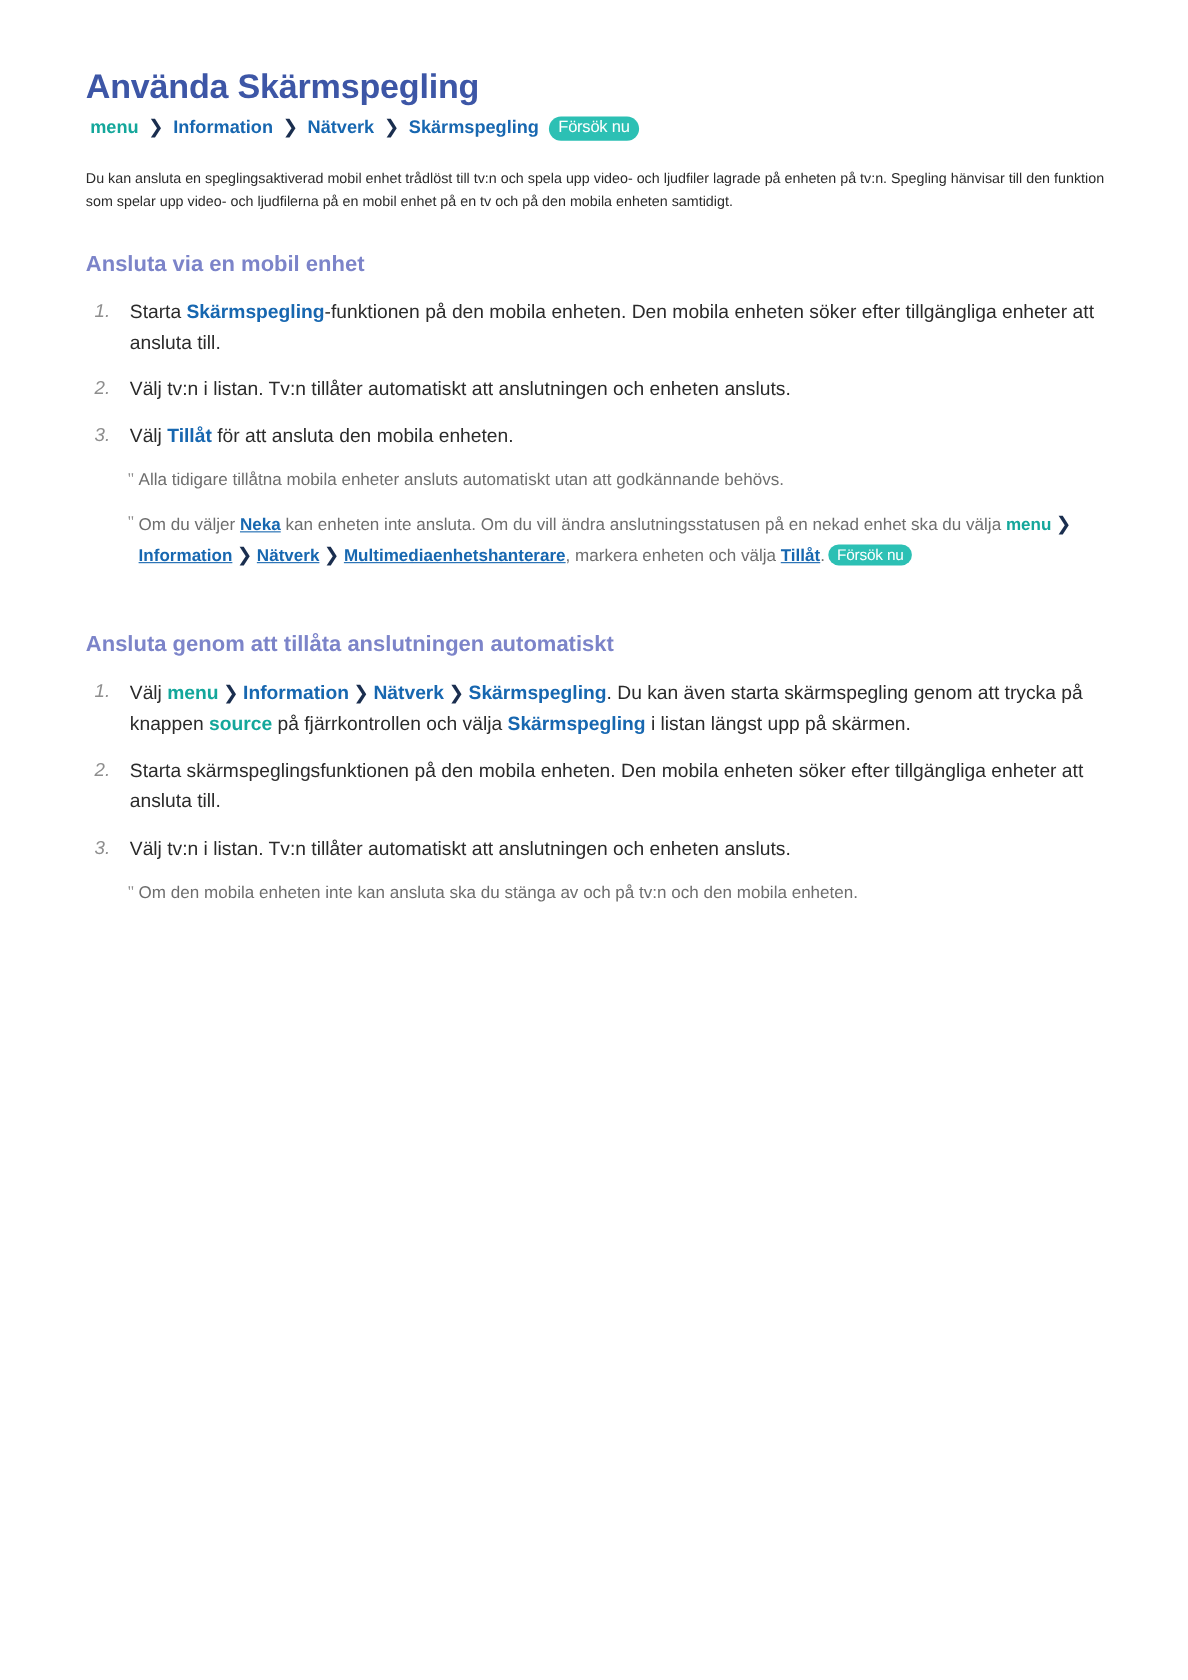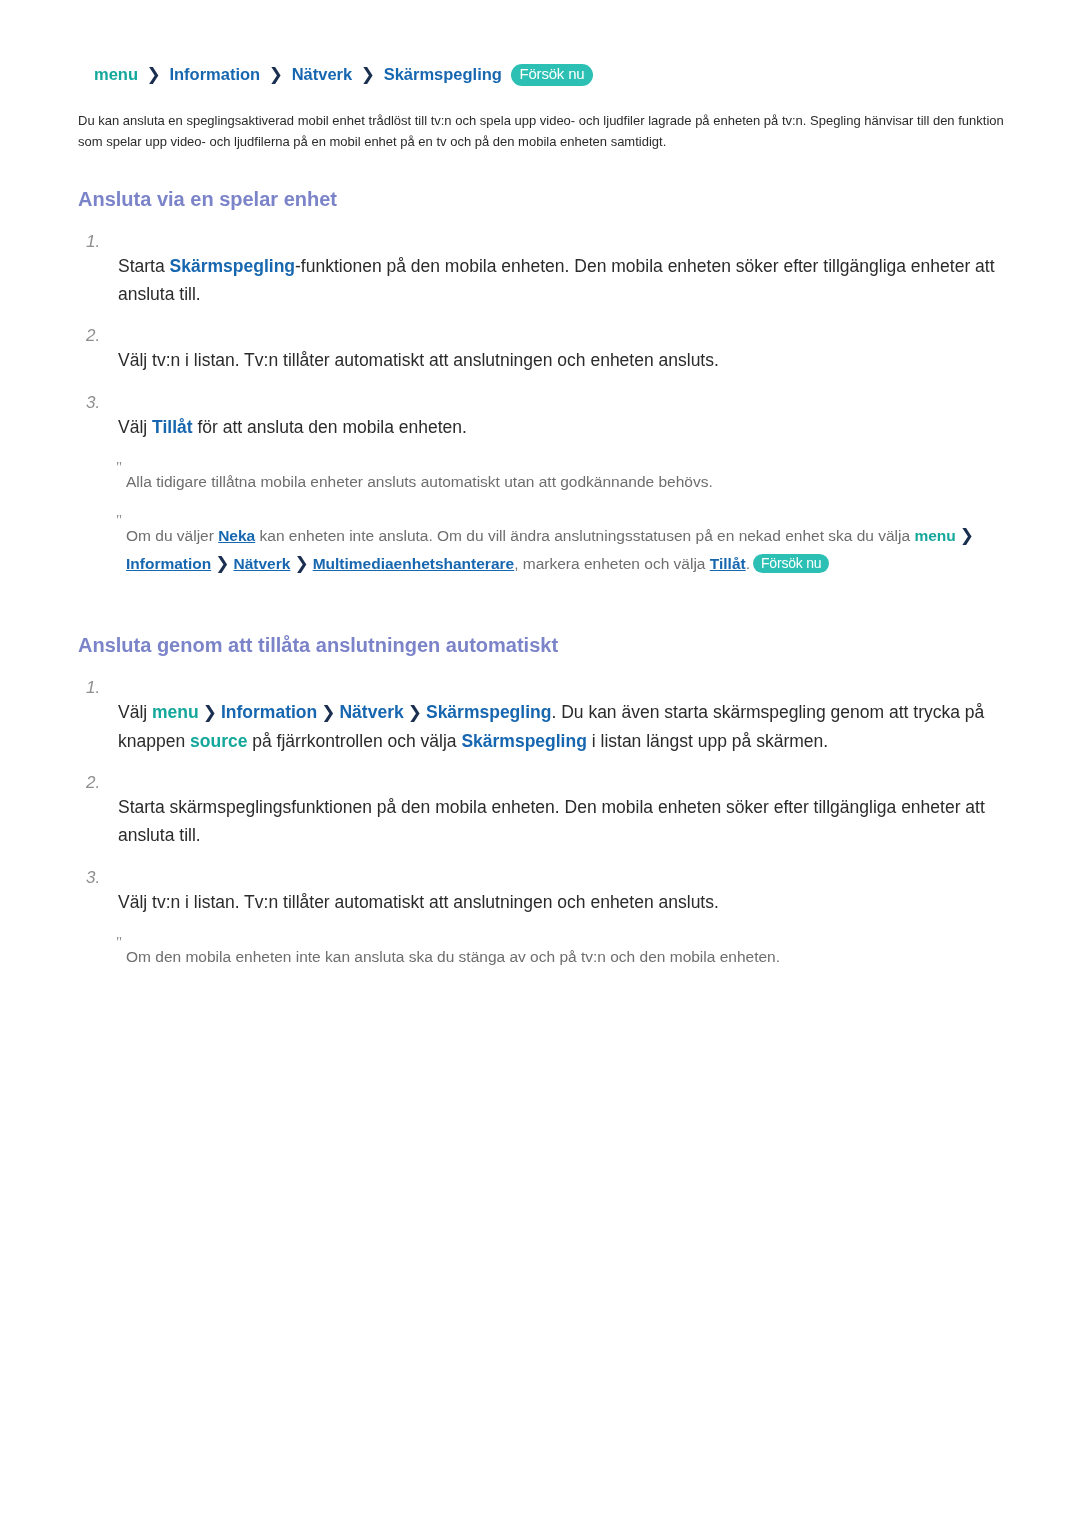--- a/index.html
+++ b/index.html
@@ -31,21 +31,21 @@
     letter-spacing: -0.2px;
     margin: 0 0 6px 0;
     line-height: 1.12;
   }
 
   
   .breadcrumb {
     font-size: 16.5px;
     font-weight: bold;
     line-height: 1.5;
-    margin: 0 0 22px 16px;
+    margin: 0 0 22px 4px;
     white-space: nowrap;
   }
   .crumb-menu   { color: #14a79b; }
   .crumb-item   { color: #1767b0; }
   .crumb-sep {
     color: #1a2e4f;
     font-weight: bold;
     font-size: 17px;
     padding: 0 4px;
     position: relative;
@@ -105,21 +105,20 @@
     line-height: 1.62;
     padding-left: 8px;
     box-sizing: border-box;
   }
   .step-text {
     flex: 1 1 auto;
     font-size: 17.5px;
     line-height: 1.62;
     color: #2b2b2b;
     max-width: 905px;
-    margin-top: 24px;
   }
 
   
   .notes {
     list-style: none;
     margin: 10px 0 0 0;
     padding: 0;
   }
   .note {
     display: flex;
@@ -135,21 +134,20 @@
     padding-left: 38px;
     box-sizing: border-box;
     font-family: "Liberation Serif", serif;
   }
   .note-text {
     flex: 1 1 auto;
     font-size: 15.5px;
     line-height: 1.62;
     color: #6e6e6e;
     max-width: 880px;
-    margin-top: 14px;
   }
 
   
   .kw        { color: #1767b0; font-weight: bold; }
   .kw-teal   { color: #14a79b; font-weight: bold; }
   .note-text .kw { color: #1767b0; font-weight: bold; text-decoration: underline; }
   .badge-sm {
     display: inline-block;
     background: #2cc0b4;
     color: #ffffff;
@@ -162,36 +160,37 @@
     position: relative;
     top: -1px;
     letter-spacing: -0.2px;
   }
 </style>
 </head>
 <body>
 
 <div class="page">
 
+  <h1 class="doc-title">Använda Skärmspegling</h1>
 
   <div class="breadcrumb">
     <span class="crumb-menu">menu</span>
     <span class="crumb-sep">❯</span>
     <span class="crumb-item">Information</span>
     <span class="crumb-sep">❯</span>
     <span class="crumb-item">Nätverk</span>
     <span class="crumb-sep">❯</span>
     <span class="crumb-item">Skärmspegling</span>
     <span class="badge">Försök nu</span>
   </div>
 
   <p class="intro">Du kan ansluta en speglingsaktiverad mobil enhet trådlöst till tv:n och spela upp video- och ljudfiler lagrade på enheten på tv:n. Spegling hänvisar till den funktion som spelar upp video- och ljudfilerna på en mobil enhet på en tv och på den mobila enheten samtidigt.</p>
 
   <div id="sections-container">
-      <h2 class="section-heading">Ansluta via en spelar enhet</h2>
+      <h2 class="section-heading">Ansluta via en mobil enhet</h2>
       <ol class="steps">
         <li class="step">
           <span class="step-num">1.</span>
           <span class="step-text"><span>Starta </span><span class="kw">Skärmspegling</span><span>-funktionen på den mobila enheten. Den mobila enheten söker efter tillgängliga enheter att ansluta till.</span></span>
         </li>
         <li class="step">
           <span class="step-num">2.</span>
           <span class="step-text"><span>Välj tv:n i listan. Tv:n tillåter automatiskt att anslutningen och enheten ansluts.</span></span>
         </li>
         <li class="step">

